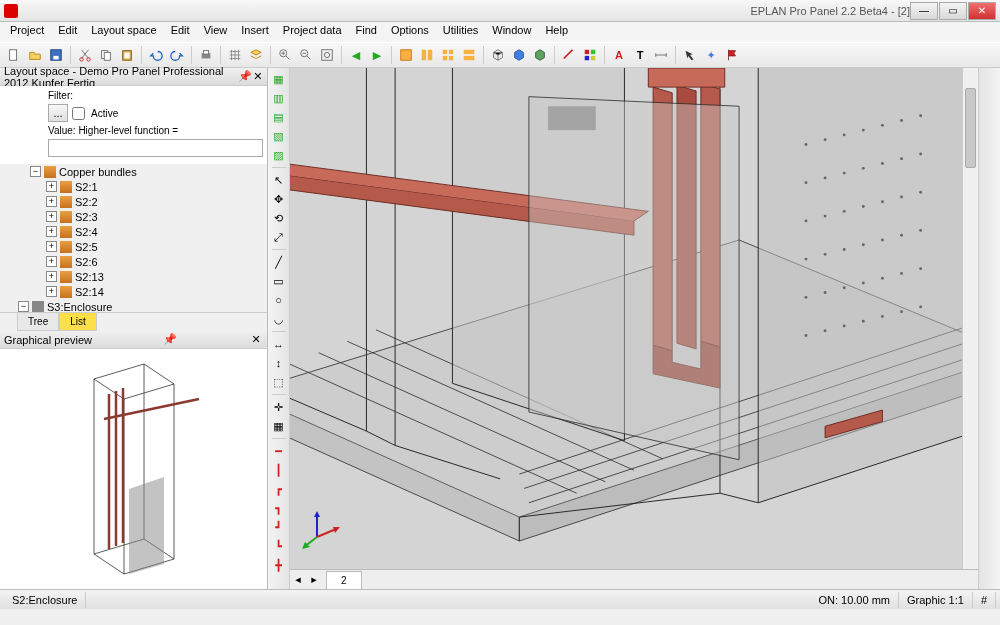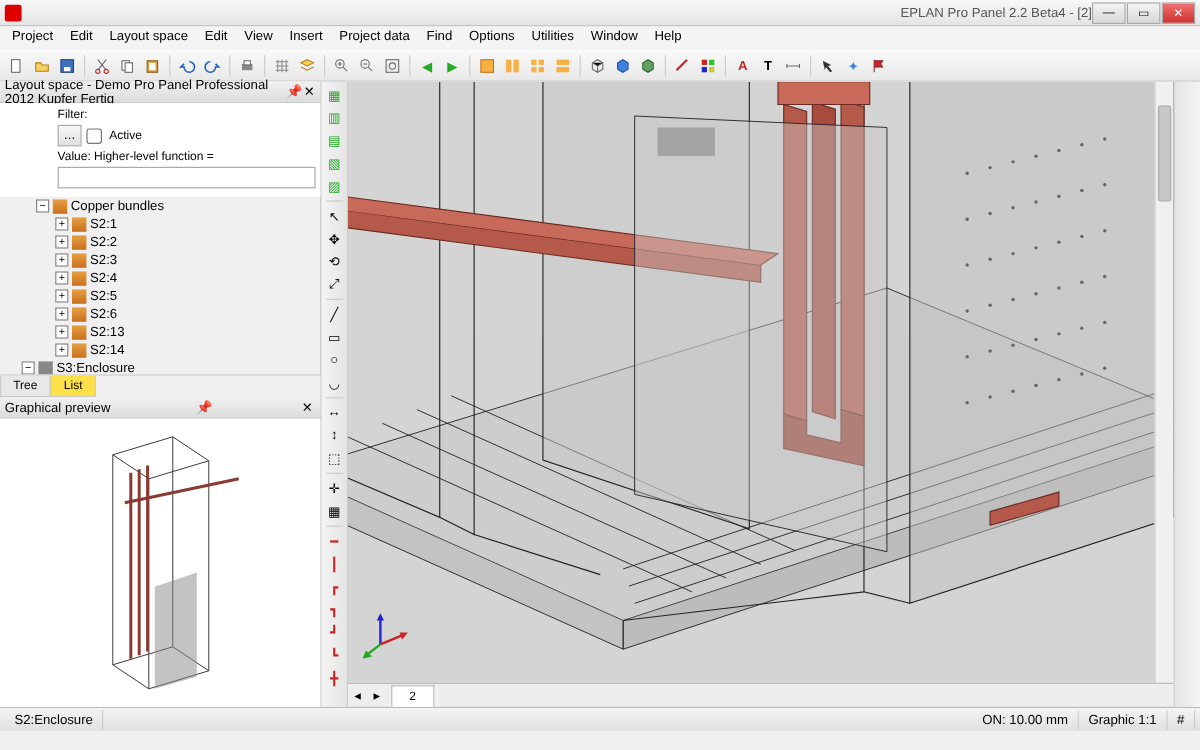--- a/index.html
+++ b/index.html
@@ -35,21 +35,21 @@
 .filter-row button { width: 20px; height: 18px; border: 1px solid #aaa; background: linear-gradient(#f8f8f8,#e0e0e0); cursor: pointer; }
 .filter-row input[type=checkbox] { margin-right: 2px; }
 
 .tree { overflow-y: auto; height: 160px; border: none; font-size: 10px; }
 .tree-item { display: flex; align-items: center; height: 15px; padding-left: 4px; white-space: nowrap; cursor: pointer; }
 .tree-item .exp { width: 11px; height: 11px; border: 1px solid #888; background: #fff; display: flex; align-items: center; justify-content: center; font-size: 9px; line-height: 1; margin-right: 3px; }
 .tree-item .ticon { width: 12px; height: 12px; margin-right: 3px; display: inline-block; }
 .ic-copper { background: linear-gradient(#e8a040,#c87020); }
 .ic-enc { background: #888; }
 
-.tabs-bottom { display: flex; height: 20px; border-top: 1px solid #ccc; background: #f0f0f0; }
+.tabs-bottom { display: flex; height: 20px; border-top: 1px solid #ccc; background: #f0f0f0; padding-left: 17px; }
 .tabs-bottom .tab { padding: 3px 10px; border: 1px solid #ccc; border-top: none; background: #fde047; cursor: pointer; font-size: 10px; }
 .tabs-bottom .tab.inactive { background: #e8e8e8; }
 
 .preview-panel { flex: 1; display: flex; flex-direction: column; justify-content: space-between; }
 .preview-body { flex: 1; background: #fff; display: flex; align-items: center; justify-content: center; position: relative; }
 
 
 .vtoolbar { width: 22px; background: linear-gradient(90deg,#f4f4f4,#e4e4e4); border-right: 1px solid #ccc; display: flex; flex-direction: column; align-items: center; padding: 2px 0; gap: 1px; }
 .vbtn { width: 18px; height: 18px; border: 1px solid transparent; display: flex; align-items: center; justify-content: center; cursor: pointer; border-radius: 2px; }
 .vbtn.red { color: #c22; }

